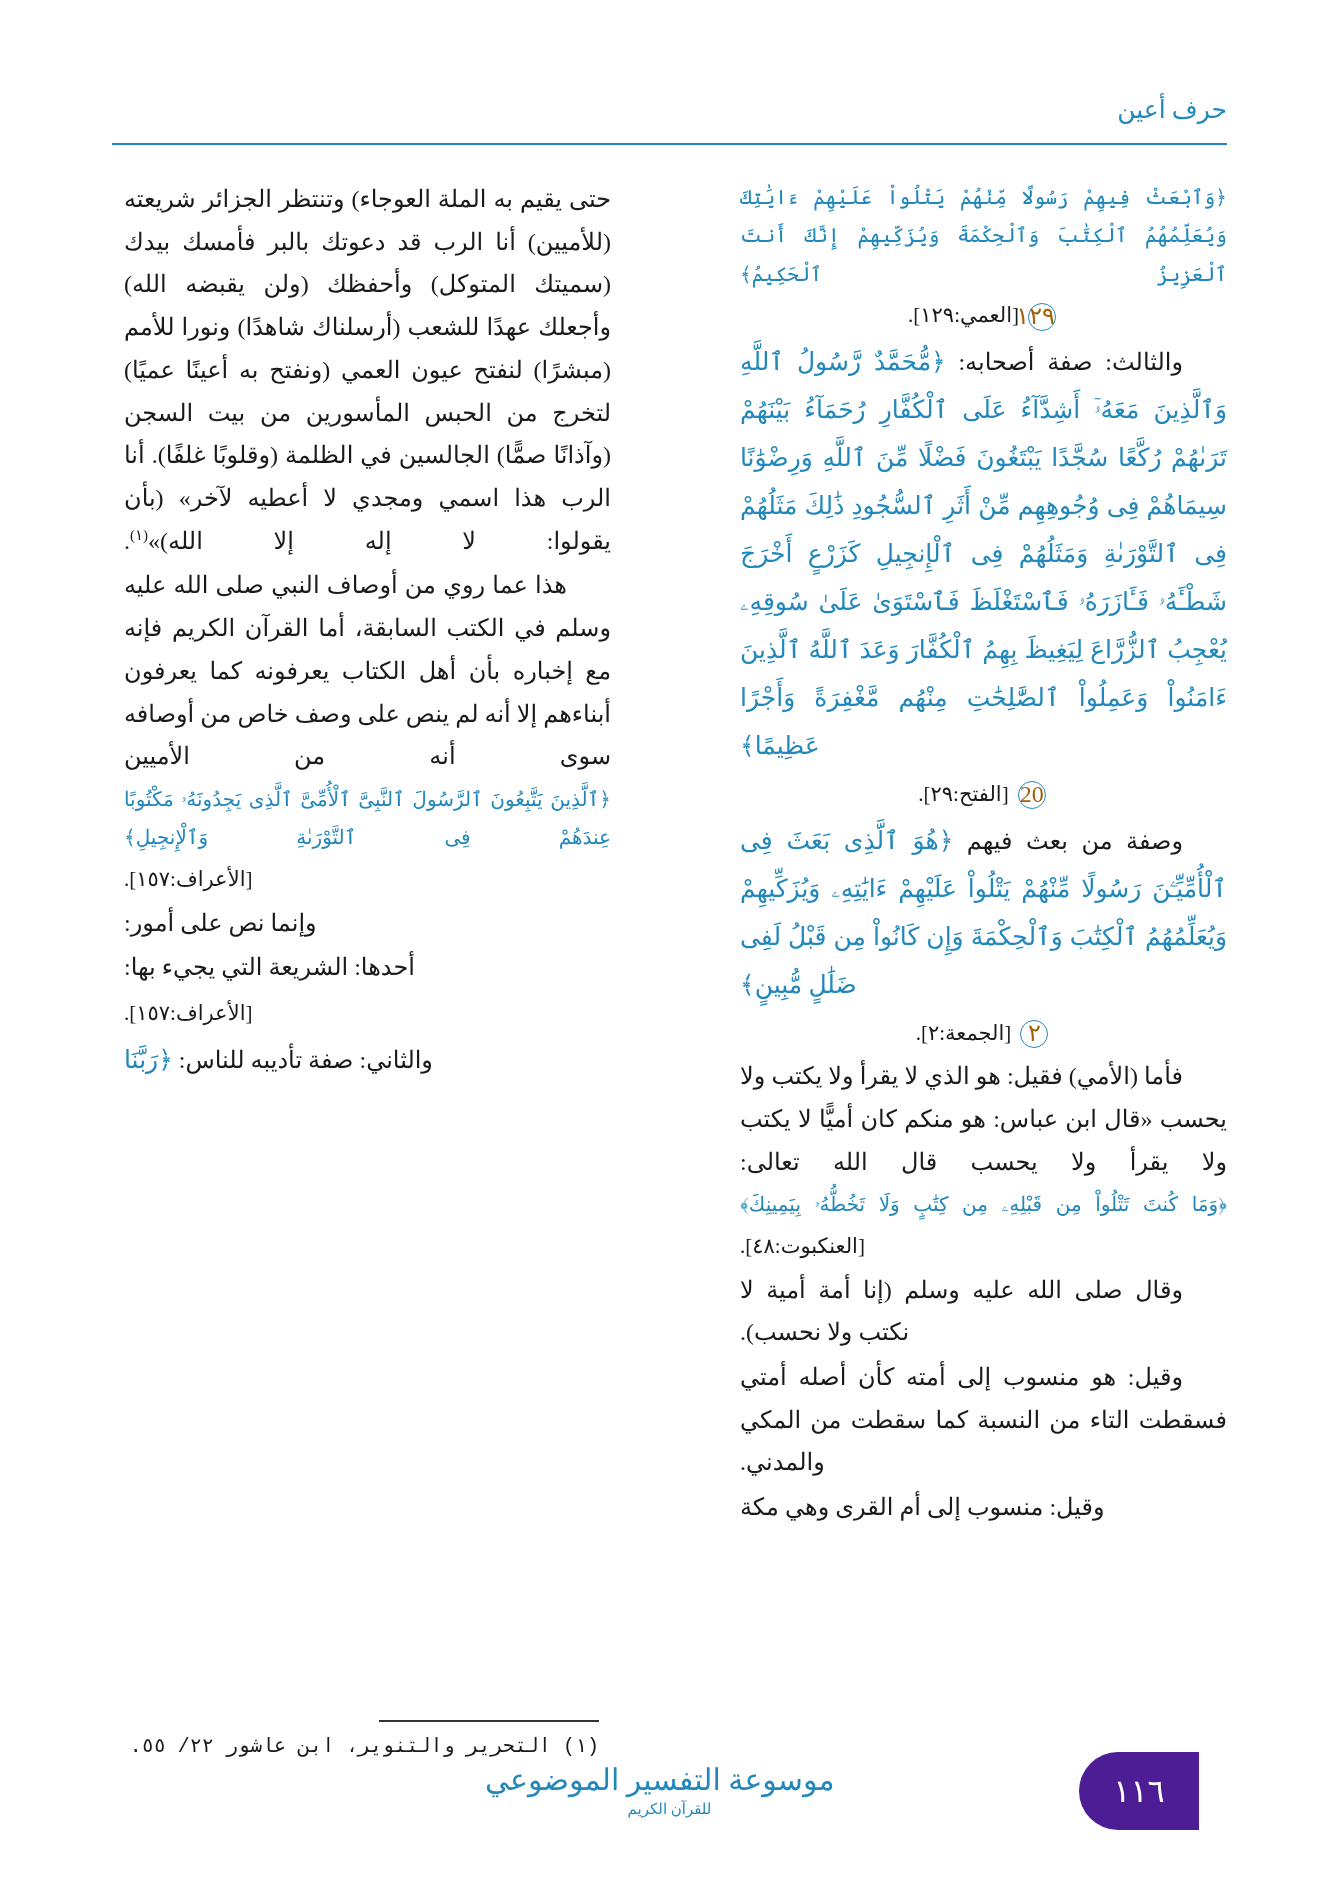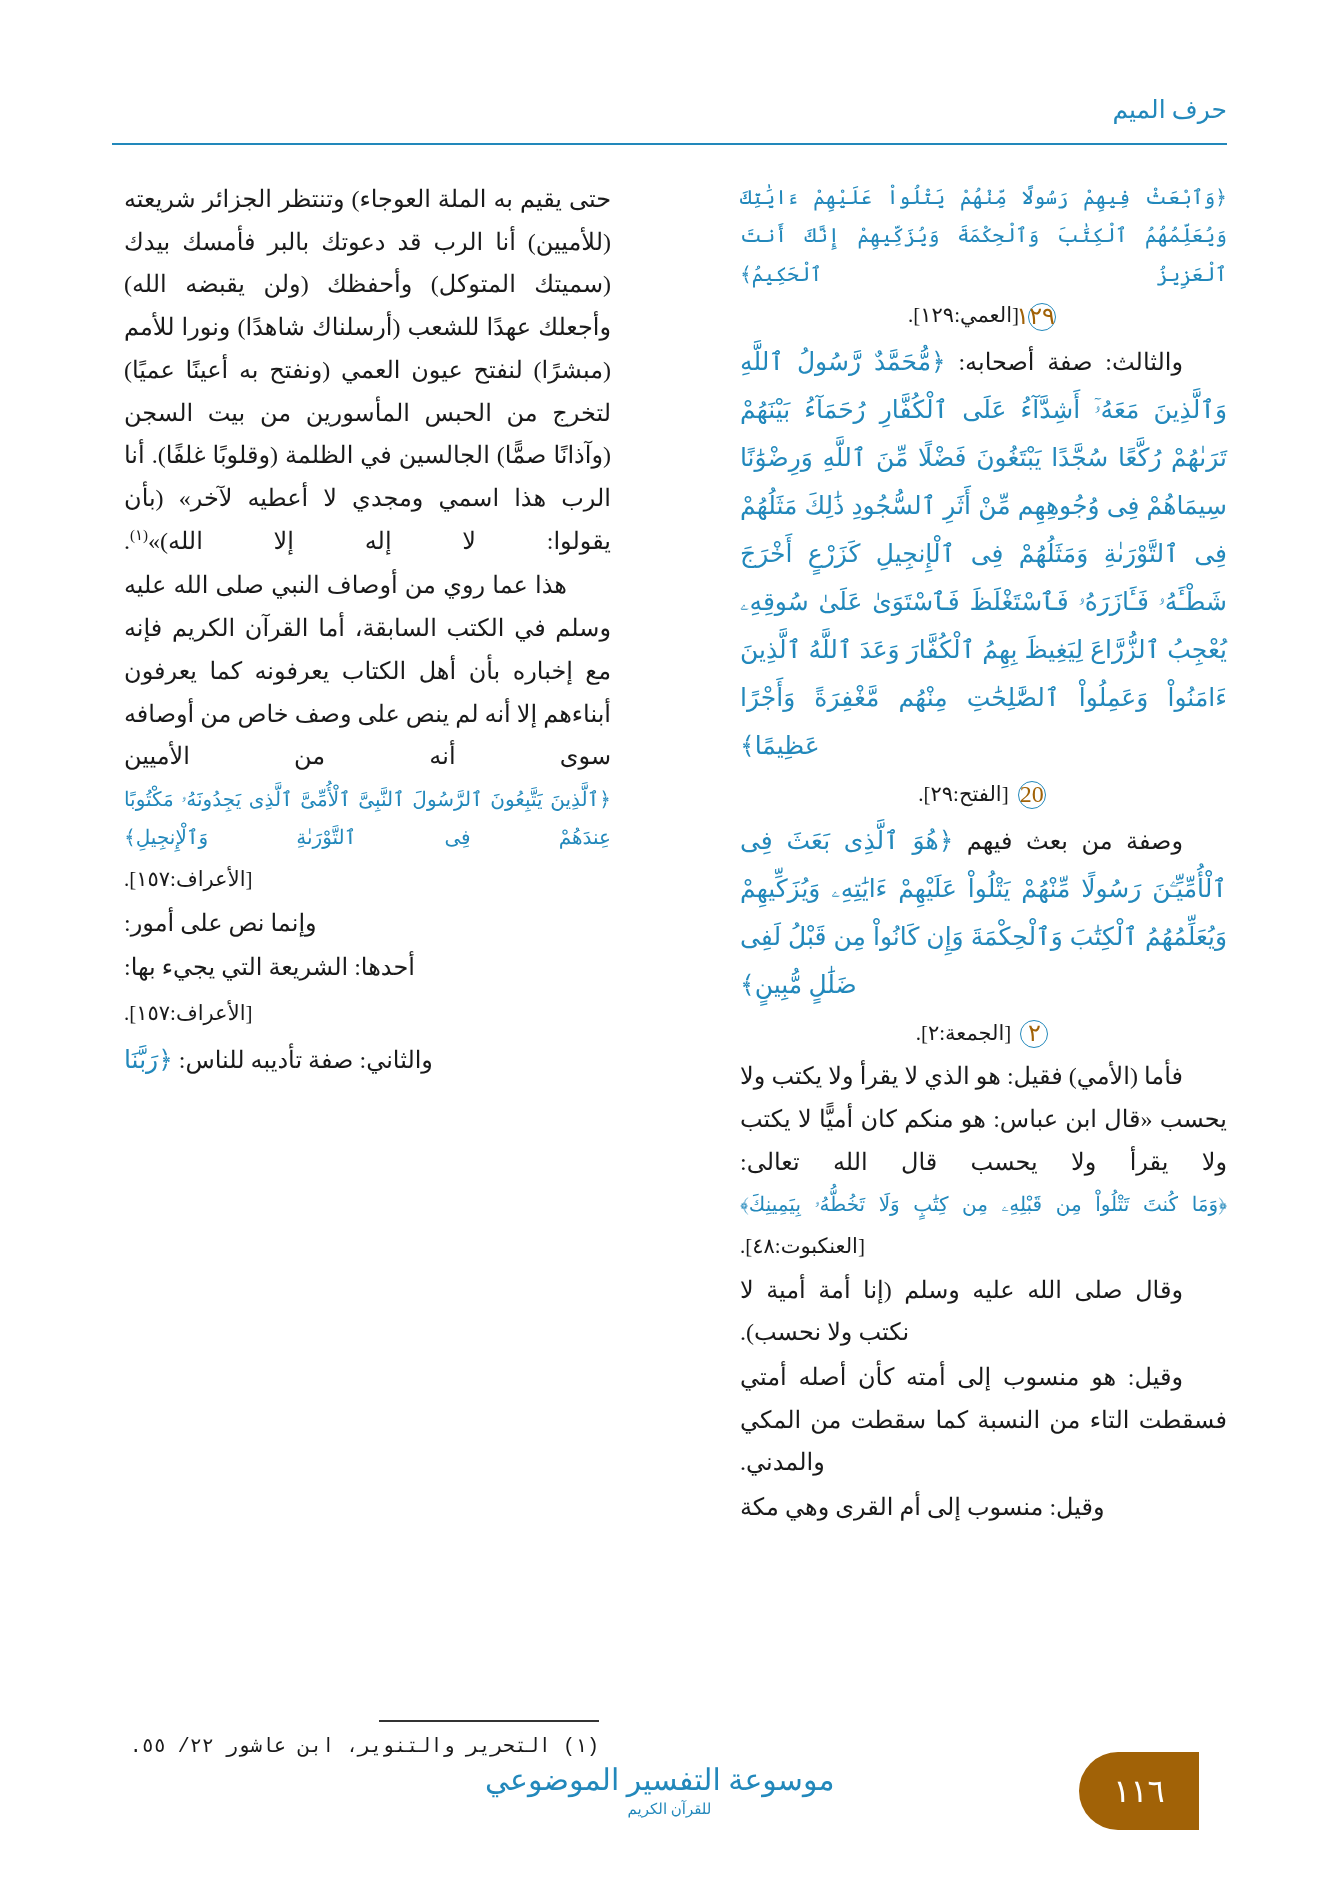--- a/index.html
+++ b/index.html
@@ -157,36 +157,36 @@
     font-size: 15px;
     margin-top: 4px;
     white-space: nowrap;
   }
   .page-number-badge {
     position: absolute;
     left: 1079px;
     bottom: 8px;
     width: 120px;
     height: 78px;
-    background: #a16207;
+    background: #4c1d95;
     border-radius: 40px 0 0 40px;
     color: #ffffff;
     font-size: 32px;
     line-height: 78px;
     text-align: center;
     letter-spacing: 2px;
   }
 </style>
 </head>
 <body>
 
 <div class="page">
 
   <div class="header">
-    <div class="header-title">حرف الميم</div>
+    <div class="header-title">حرف أعين</div>
     <div class="header-rule"></div>
   </div>
 
   <div class="columns">
 
     <div class="col col-right">
 
       <p class="quran-block">
         <span>﴿وَٱبْعَثْ فِيهِمْ رَسُولًا مِّنْهُمْ يَتْلُواْ عَلَيْهِمْ ءَايَٰتِكَ وَيُعَلِّمُهُمُ ٱلْكِتَٰبَ وَٱلْحِكْمَةَ وَيُزَكِّيهِمْ إِنَّكَ أَنتَ ٱلْعَزِيزُ ٱلْحَكِيمُ﴾</span>
       </p>

